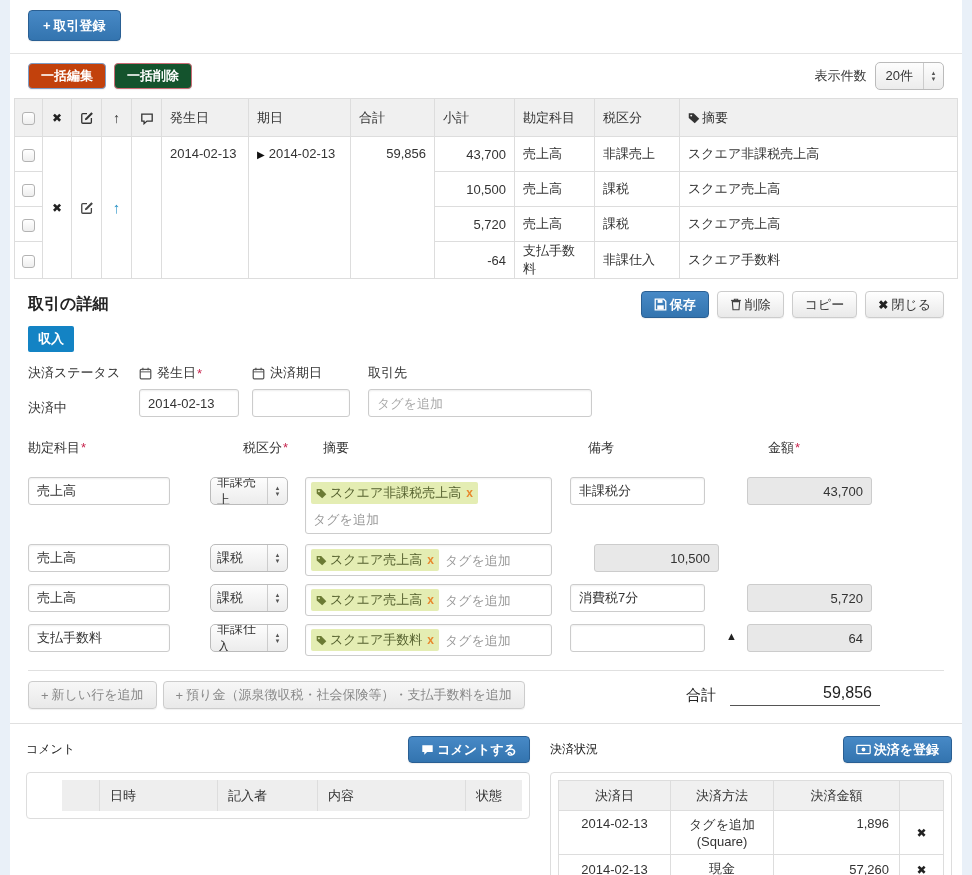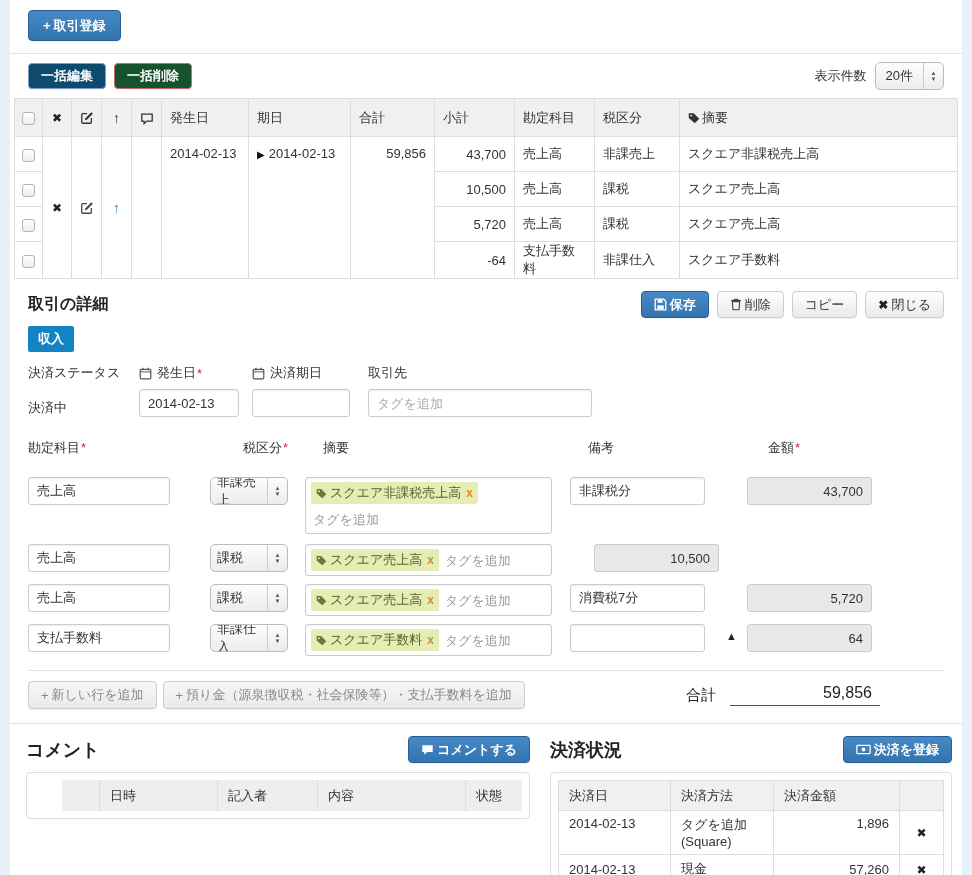--- a/index.html
+++ b/index.html
@@ -20,21 +20,21 @@
     background: linear-gradient(#ffffff, #e9e9e9);
     font-size: 13px; color: #333; cursor: pointer; white-space: nowrap;
     box-shadow: 0 1px 1px rgba(0,0,0,.06);
   }
   .btn .bicon { margin-right: 3px; display: inline-flex; align-items: center; }
   .btn-primary {
     background: linear-gradient(#4789c6, #3374af);
     border-color: #2a5f93; color: #fff; font-weight: bold;
   }
   .btn-register { height: 31px; font-weight: bold; padding: 0 14px; }
-  .btn-bulk-edit { background: #0c4a6e; border-color: #7d9cc6; color: #fff; font-weight: bold; height: 26px; }
+  .btn-bulk-edit { background: #c2410c; border-color: #7d9cc6; color: #fff; font-weight: bold; height: 26px; }
   .btn-bulk-del { background: #14532d; border-color: #cb6a75; color: #fff; font-weight: bold; height: 26px; }
   .btn-muted { background: linear-gradient(#f7f7f7,#e9e9e9); color: #888; height: 28px; }
 
   
   .topbar { padding: 10px 18px 12px; border-bottom: 1px solid #e4e4e4; }
   .toolbar { display: flex; align-items: center; padding: 8px 18px 8px; }
   .toolbar .spacer { flex: 1; }
   .display-count-label { margin-right: 8px; color: #333; }
 
   .fake-select {
@@ -137,33 +137,33 @@
     border-bottom: 1px solid #555; padding: 0 8px 3px; font-size: 16px; color: #222;
   }
 
   .section-divider { border-top: 1px solid #e0e0e0; margin: 14px 0 0; }
 
   
   .bottom-cols { display: flex; padding: 12px 8px 0 8px; }
   .col-comments { width: 512px; padding: 0 0 0 8px; }
   .col-payments { flex: 1; padding: 0 2px 0 20px; }
   .col-head { display: flex; align-items: center; margin-bottom: 9px; }
-  .col-title { font-size: 18px; font-weight: bold; color: #222; }
+  .col-title { font-size: 12px; font-weight: normal; color: #222; }
   .col-head .spacer { flex: 1; }
 
   .box { border: 1px solid #ddd; border-radius: 4px; padding: 7px; background: #fff; }
   .mini-table { display: flex; width: 100%; padding-left: 28px; }
   .mini-th {
     background: #eee; border-right: 1px solid #ddd; padding: 6px 10px; color: #333;
     display: flex; align-items: center; height: 31px;
   }
   .mini-th:last-child { border-right: none; }
 
   table.pay { border-collapse: collapse; width: 100%; }
-  table.pay th, table.pay td { border: 1px solid #ddd; padding: 5px 10px; font-weight: normal; text-align: left; }
+  table.pay th, table.pay td { border: 1px solid #ddd; padding: 5px 10px; font-weight: normal; text-align: center; }
   table.pay thead th { background: #f0f0f0; height: 30px; }
   table.pay td { background: #fff; }
   table.pay .num { text-align: right; }
   table.pay .c { text-align: center; }
 </style>
 </head>
 <body>
 
 <div class="panel main-panel">
 

